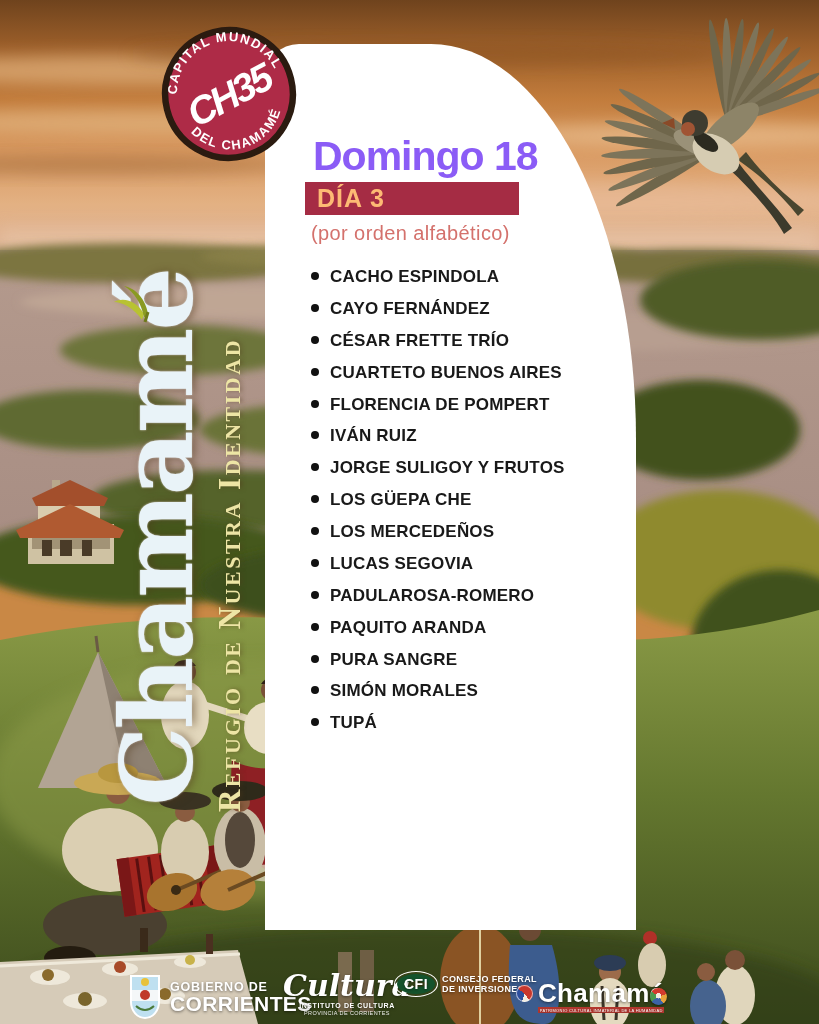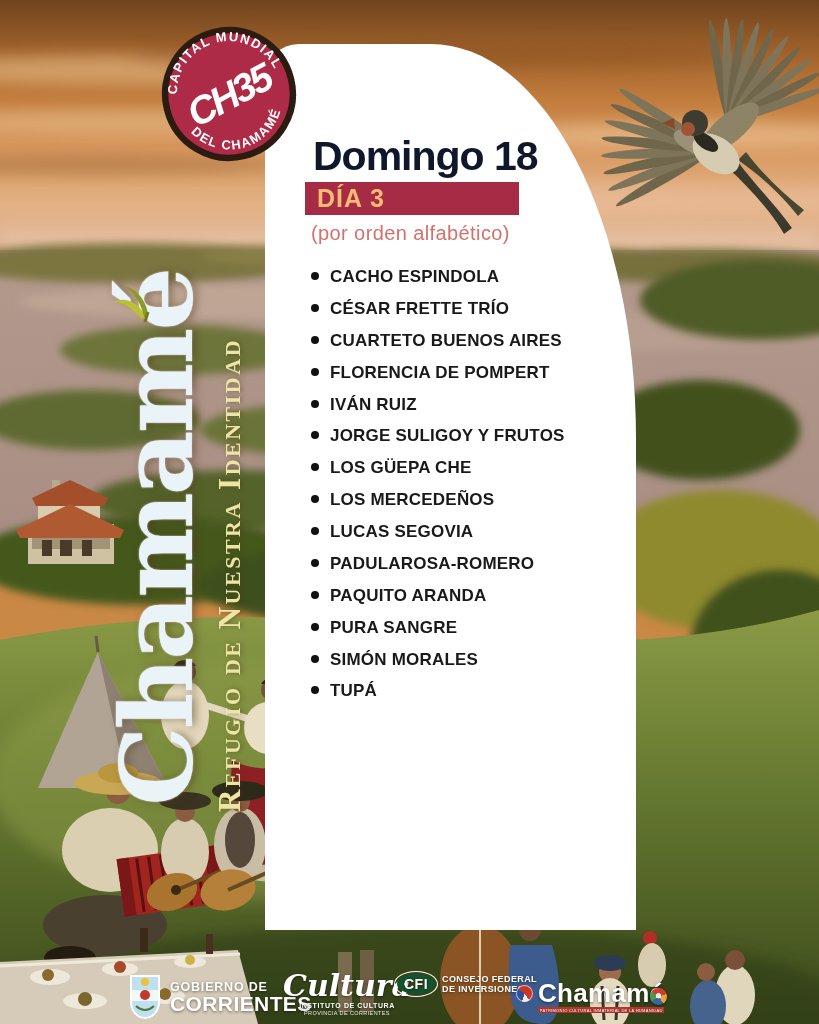--- a/index.html
+++ b/index.html
@@ -20,21 +20,21 @@
     transform:translate(-50%,-50%) rotate(-90deg);white-space:nowrap;
     font-family:"Liberation Serif",serif;font-weight:700;font-variant:small-caps;
     font-size:31px;letter-spacing:2.5px;color:#ede5a5;text-shadow:0 2px 4px rgba(80,55,25,.5);}
   .sprig{position:absolute;left:112px;top:282px;z-index:4;}
 
   
   .panel{position:absolute;left:265px;top:44px;width:371px;height:886px;z-index:5;
     background:#ffffff;border-top-left-radius:34px;border-top-right-radius:205px 395px;}
   .panel-inner{padding:92px 30px 0 40px;}
   .day-title{margin:0 0 5px 8px;font-size:41px;line-height:41px;font-weight:700;
-    letter-spacing:-1px;color:#0f172a;}
+    letter-spacing:-1px;color:#8b5cf6;}
   .day-banner{width:214px;height:33px;box-sizing:border-box;background:#a52c44;
     color:#fdba74;font-size:25px;font-weight:700;letter-spacing:1px;
     line-height:33px;padding-left:12px;}
   .order-note{margin:7px 0 0 6px;font-size:20px;color:#d4716c;letter-spacing:.4px;}
   ul.performers{list-style:none;margin:22px 0 0 6px;padding:0;}
   ul.performers li{display:flex;gap:11px;margin-bottom:12.5px;}
   .dot{width:8px;height:8px;border-radius:50%;background:#111;margin-top:5px;flex:none;}
   .pname{font-size:17px;font-weight:700;color:#191919;letter-spacing:.2px;
     line-height:1.14;max-width:300px;}
 
@@ -298,20 +298,24 @@
       <h1 class="day-title">Domingo 18</h1>
       <div class="day-banner">DÍA 3</div>
       <div class="order-note">(por orden alfabético)</div>
       <ul class="performers">
           <li>
             <span class="dot"></span>
             <span class="pname">CACHO ESPINDOLA</span>
           </li>
           <li>
             <span class="dot"></span>
+            <span class="pname">CAYO FERNÁNDEZ</span>
+          </li>
+          <li>
+            <span class="dot"></span>
             <span class="pname">CÉSAR FRETTE TRÍO</span>
           </li>
           <li>
             <span class="dot"></span>
             <span class="pname">CUARTETO BUENOS AIRES</span>
           </li>
           <li>
             <span class="dot"></span>
             <span class="pname">FLORENCIA DE POMPERT</span>
           </li>

